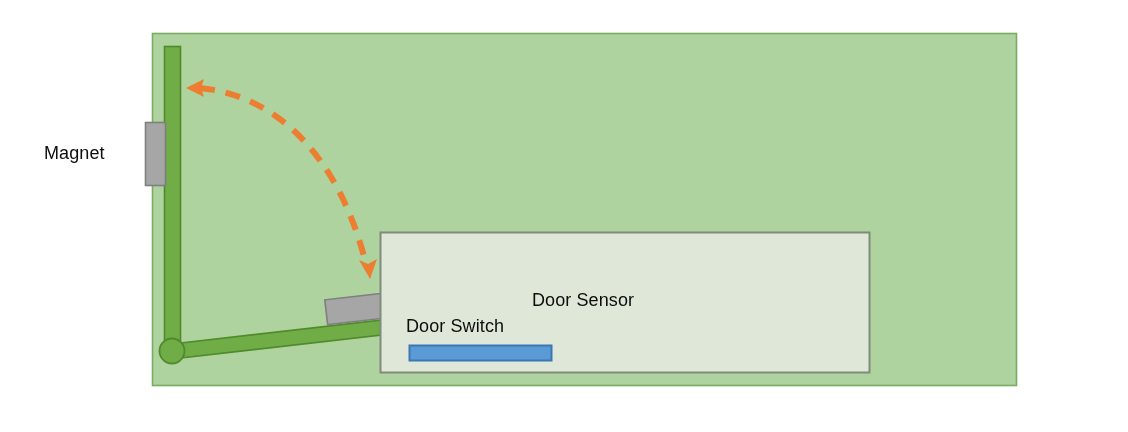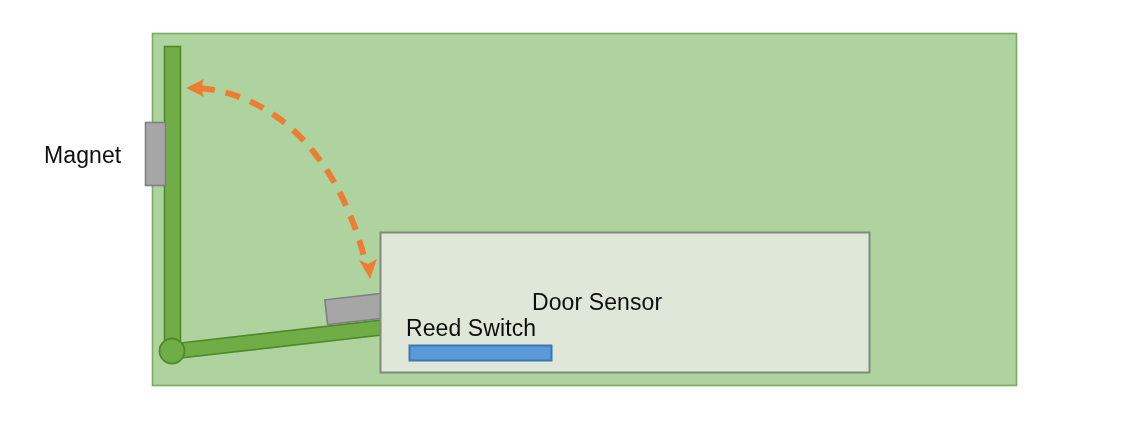--- a/index.html
+++ b/index.html
@@ -20,21 +20,21 @@
     left: 0;
     top: 0;
     width: 1128px;
     height: 432px;
   }
 
   .label-text {
     position: absolute;
     color: #0d0d0d;
     font-family: "Liberation Sans", sans-serif;
-    font-size: 23px;
+    font-size: 18px;
     line-height: 1;
     white-space: nowrap;
     letter-spacing: 0.1px;
   }
 
   #magnet-label {
     left: 44px;
     top: 144px;
   }
 
@@ -85,13 +85,13 @@
     <polygon points="186,88 204,79 201,88 204,97" fill="#ed7d31"></polygon>
     <polygon points="370,279 359,260 368,264 377,259" fill="#ed7d31"></polygon>
   </g>
 
 </svg>
 
 <div class="label-text" id="magnet-label">Magnet</div>
 
 <div class="label-text" id="door-sensor-label">Door Sensor</div>
 
-<div class="label-text" id="reed-switch-label">Reed Switch</div>
+<div class="label-text" id="reed-switch-label">Door Switch</div>
 
 </body></html>

